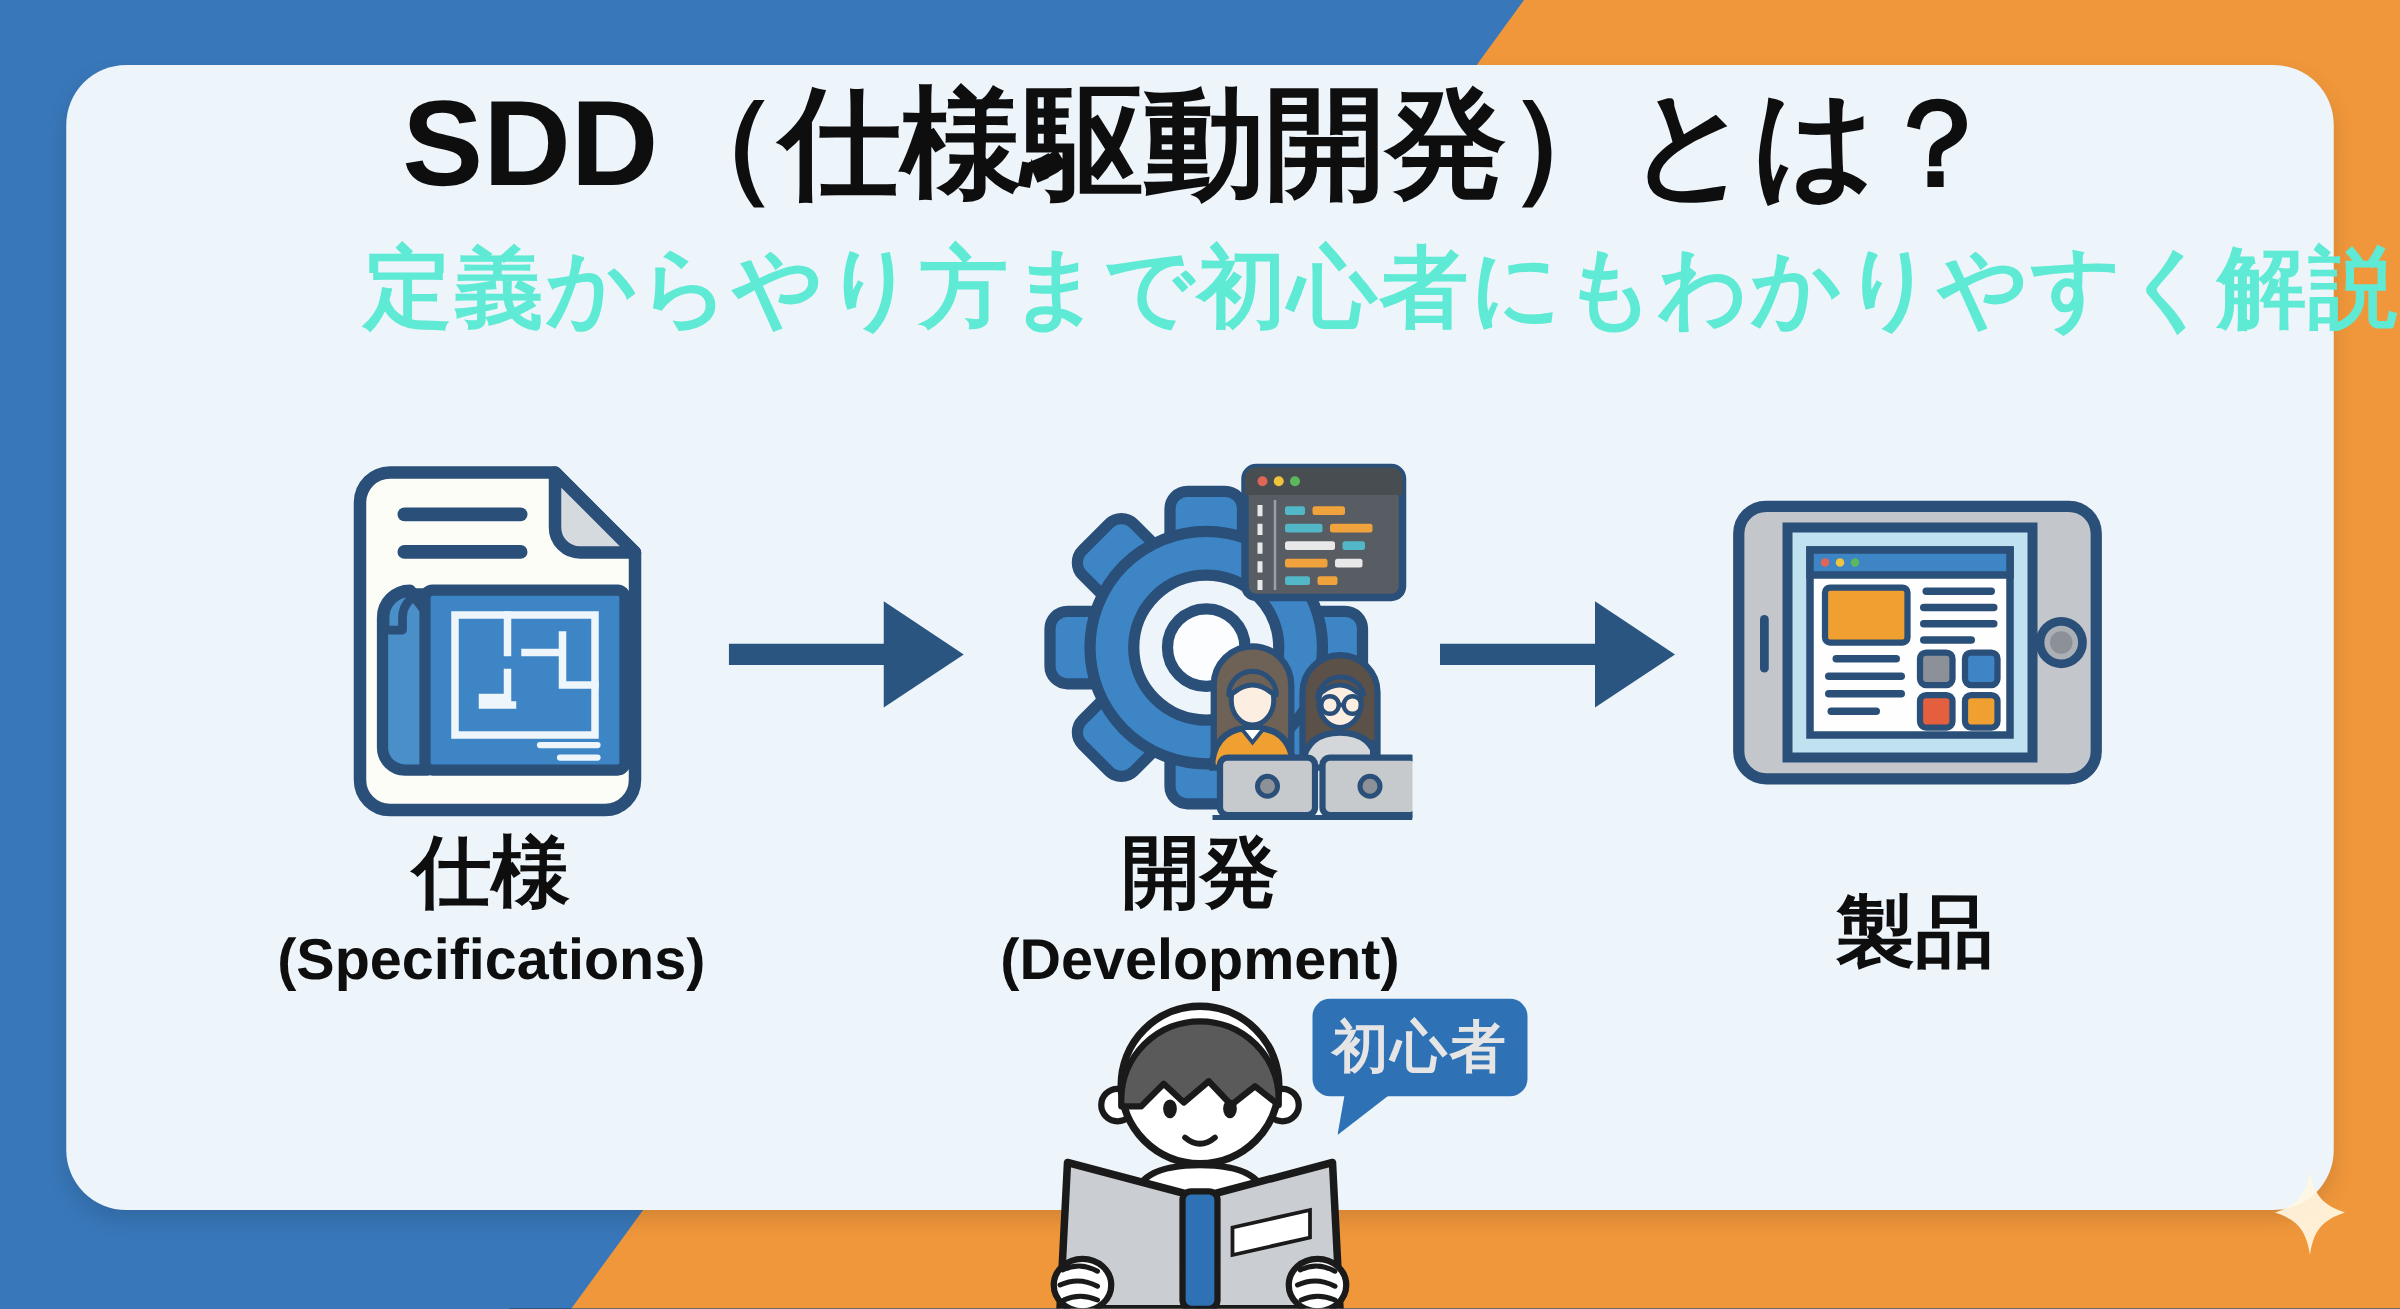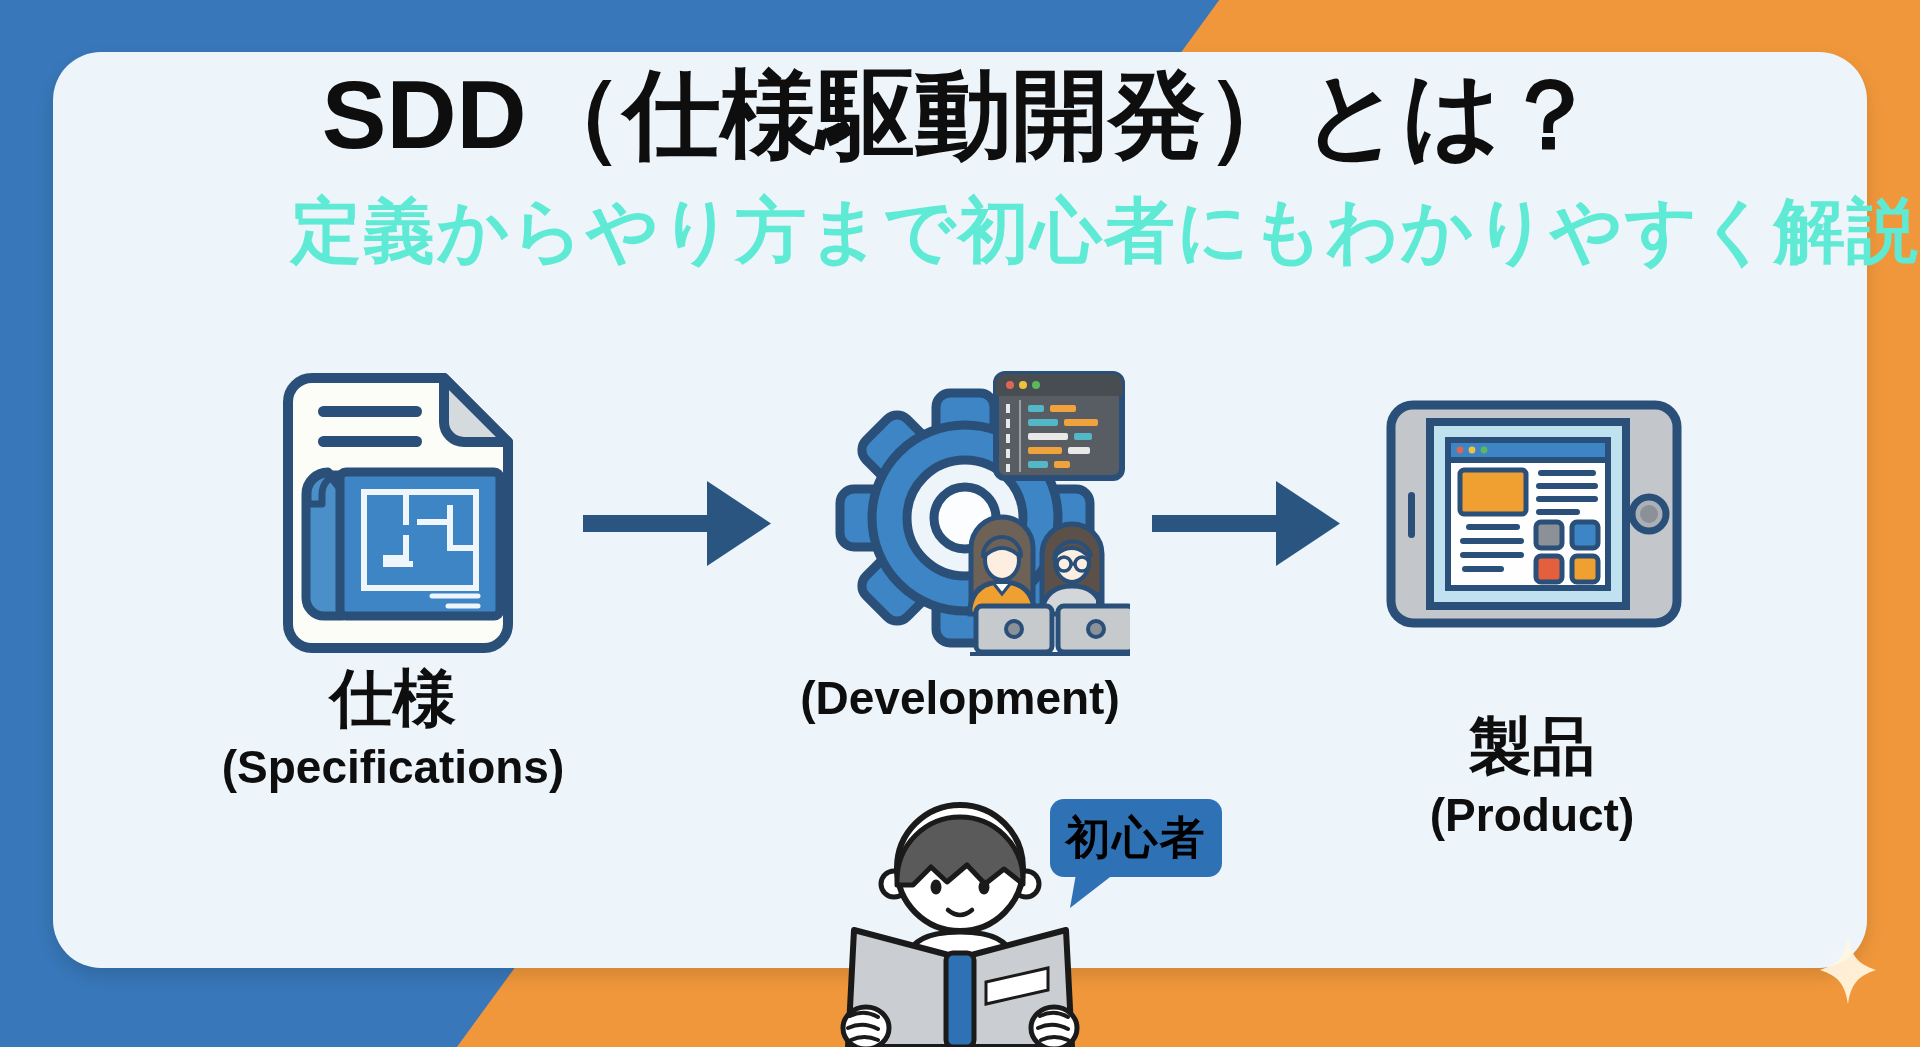--- a/index.html
+++ b/index.html
@@ -16,21 +16,21 @@
     box-shadow:0 8px 18px rgba(0,0,0,.12);}
   .title{position:absolute;left:0;width:1920px;top:64px;text-align:center;
     font-size:97px;font-weight:900;color:#0e0e0e;letter-spacing:0;line-height:1.05;}
   .subtitle{position:absolute;left:0;width:1920px;top:194px;text-align:right;
     font-size:71px;font-weight:900;color:#5eead4;letter-spacing:2px;line-height:1.05;}
   .abs{position:absolute;}
   .step-label{position:absolute;width:440px;text-align:center;color:#0e0e0e;}
   .step-label .jp{font-size:63px;font-weight:900;line-height:1.1;}
   .step-label .en{font-size:46px;font-weight:700;line-height:1.15;margin-top:8px;}
   .bubble{position:absolute;left:1050px;top:799px;width:172px;height:78px;
-    background:#2e72b5;border-radius:14px;color:#000000;
+    background:#2e72b5;border-radius:14px;color:#e5e5e5;
     display:flex;align-items:center;justify-content:center;
     font-size:45px;font-weight:900;letter-spacing:2px;z-index:6;}
   .bubble-tail{position:absolute;left:1070px;top:874px;z-index:6;}
   svg{display:block;}
 </style>
 </head>
 <body>
 
 <div class="canvas">
 
@@ -176,25 +176,25 @@
         </g>
       </g>
     </svg>
   </div>
 
   <div class="step-label" style="left:173px;top:664px;">
     <div class="jp">仕様</div>
     <div class="en">(Specifications)</div>
   </div>
   <div class="step-label" style="left:740px;top:664px;">
+    <div class="jp">開発</div>
     <div class="en">(Development)</div>
   </div>
   <div class="step-label" style="left:1312px;top:664px;margin-top:48px;">
     <div class="jp">製品</div>
-    <div class="en">(Product)</div>
   </div>
 
   <div class="abs" style="left:790px;top:790px;z-index:5;">
     <svg width="340" height="257" viewBox="0 0 340 257">
       <circle cx="104" cy="94" r="13" fill="#ffffff" stroke="#1a1a1a" stroke-width="5"></circle>
       <circle cx="236" cy="94" r="13" fill="#ffffff" stroke="#1a1a1a" stroke-width="5"></circle>
       <circle cx="170" cy="78" r="63" fill="#ffffff" stroke="#1a1a1a" stroke-width="6"></circle>
       <path d="M107,90 A63,63 0 0 1 233,90 L233,94 L214,79 L195,94 L177,75 L157,92 L141,77 L123,95 L107,95 Z" fill="#5a5a5a" stroke="#1a1a1a" stroke-width="5" stroke-linejoin="round"></path>
       <ellipse cx="146" cy="97" rx="5.5" ry="7.5" fill="#1a1a1a"></ellipse>
       <ellipse cx="194" cy="97" rx="5.5" ry="7.5" fill="#1a1a1a"></ellipse>

